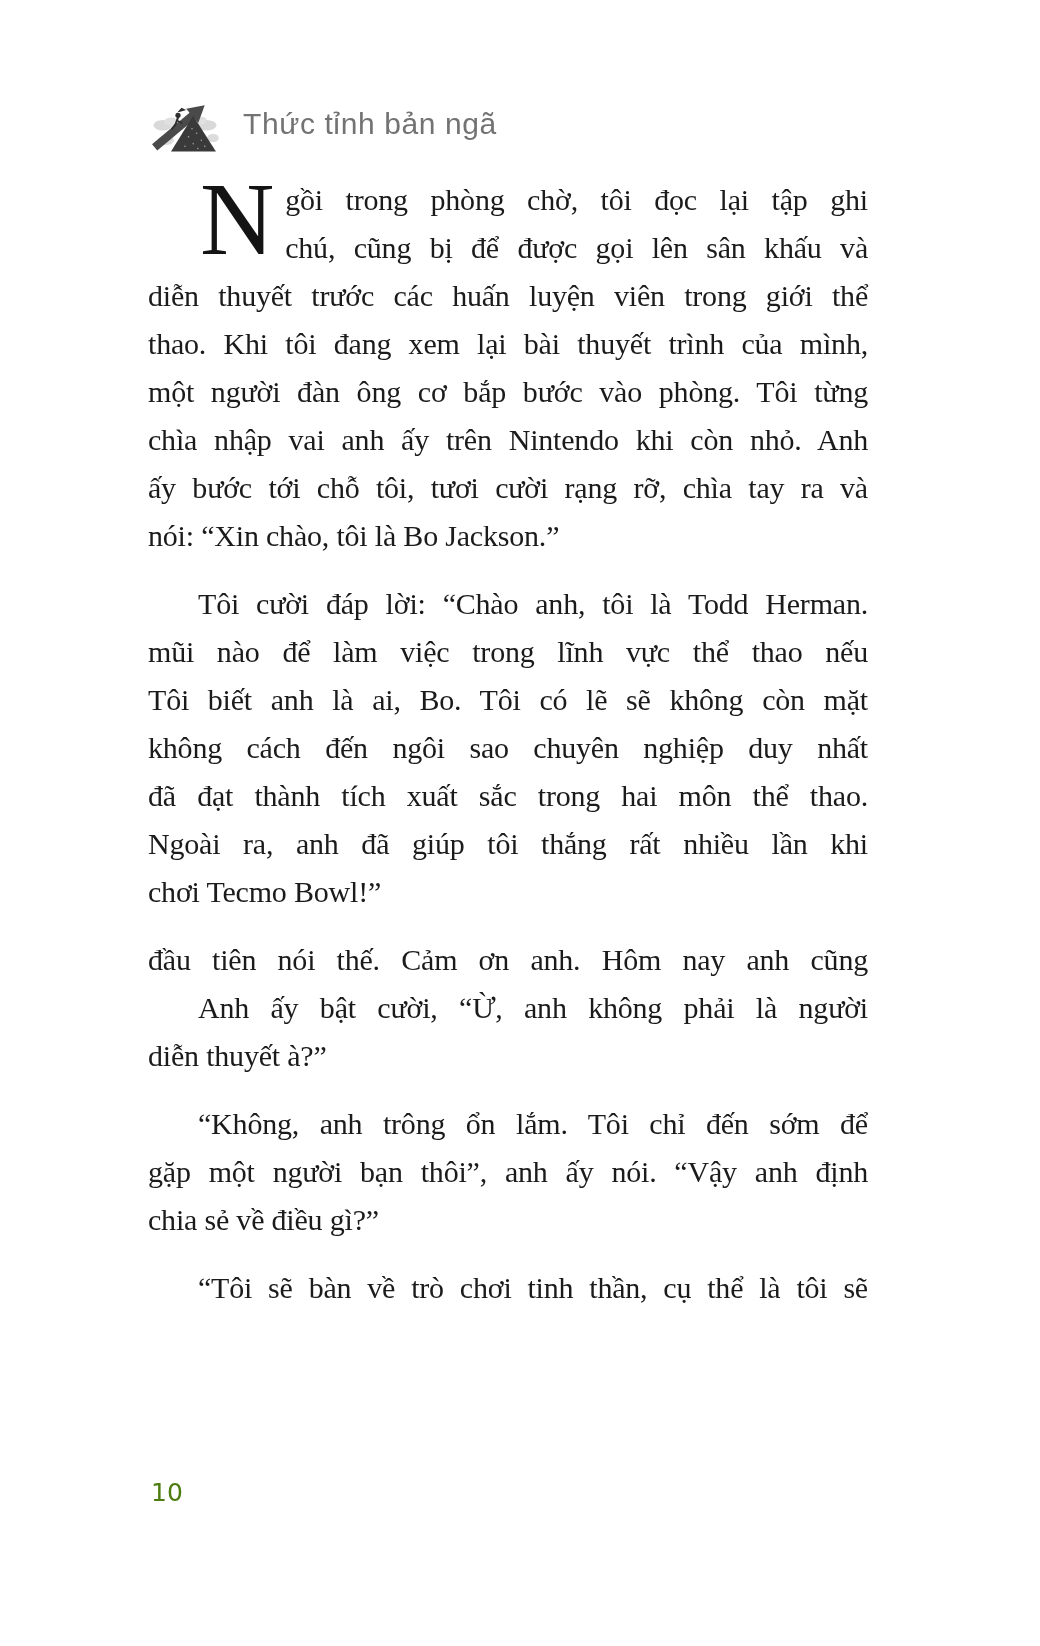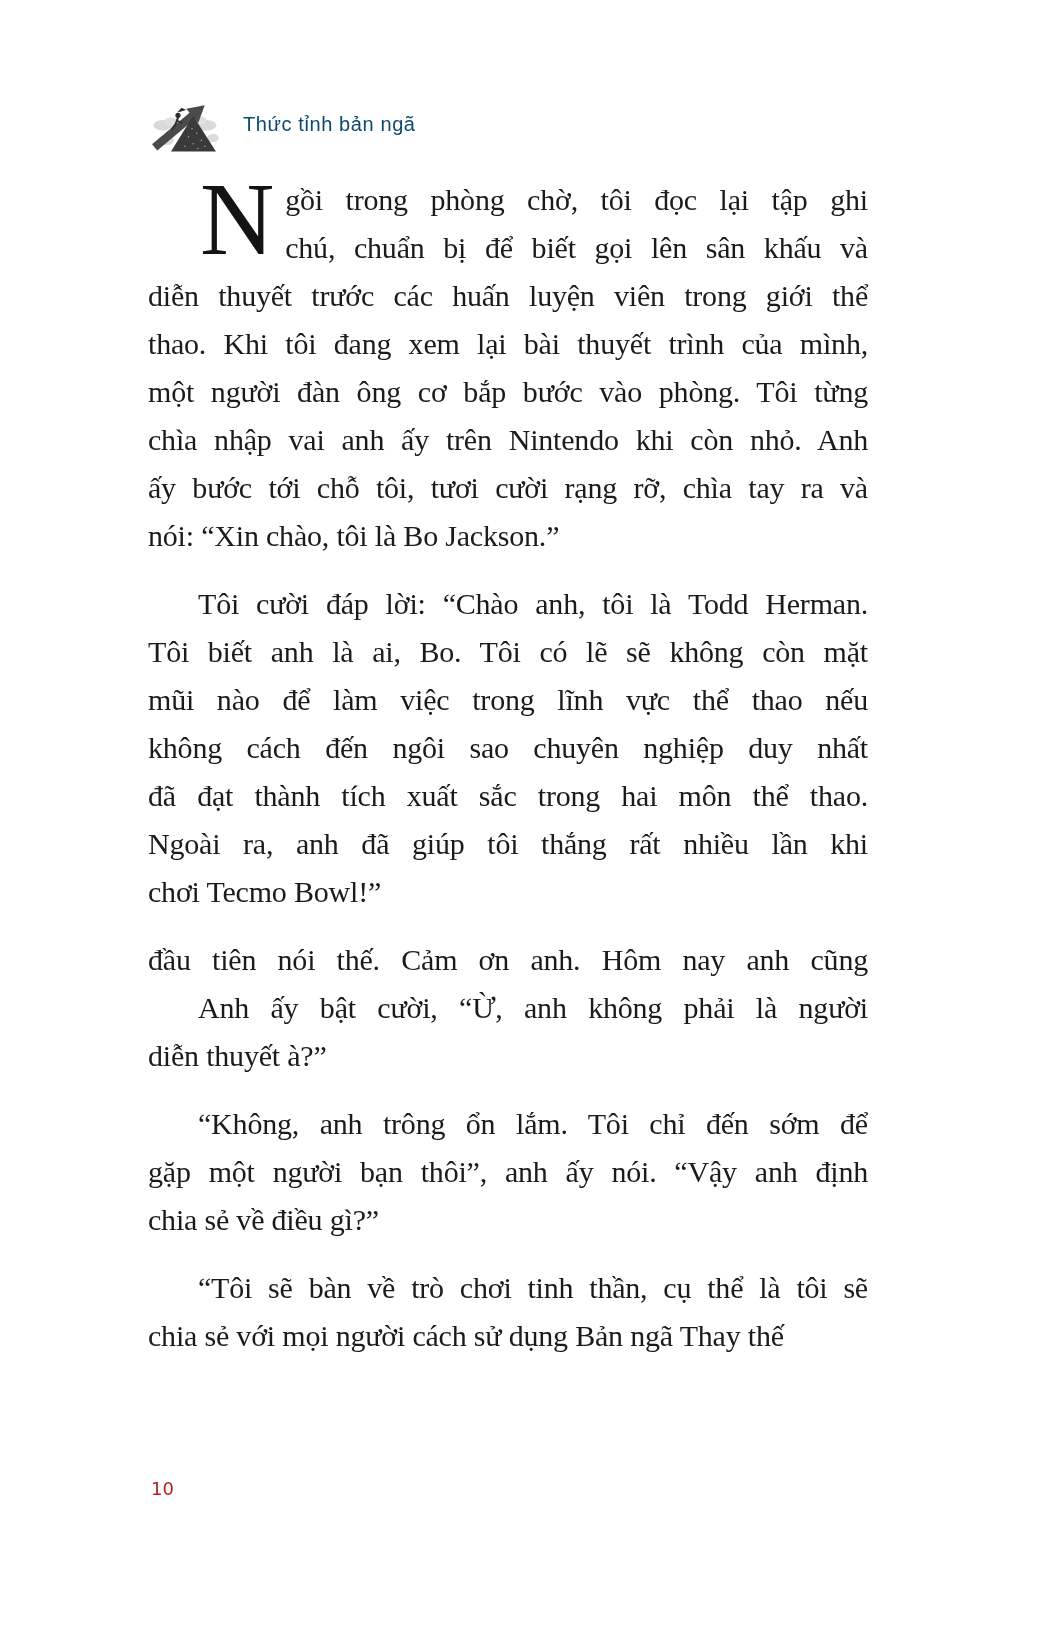--- a/index.html
+++ b/index.html
@@ -16,22 +16,22 @@
     position: absolute;
     left: 150px;
     top: 94px;
     display: flex;
     align-items: center;
     gap: 23px;
   }
   .logo { width: 70px; height: 60px; display: block; }
   .running-title {
     font-family: "Liberation Sans", "DejaVu Sans", sans-serif;
-    font-size: 20px;
-    color: #0c4a6e;
+    font-size: 30px;
+    color: #737373;
     letter-spacing: 0.6px;
     text-align: right;
   }
   .body-text {
     position: absolute;
     left: 148px;
     top: 176px;
     width: 720px;
     color: #1b1b1b;
     font-size: 30px;
@@ -50,23 +50,23 @@
     height: 90px;
     margin-left: 52px;
     padding-right: 11px;
     color: #141414;
   }
   .page-footer {
     position: absolute;
     left: 151px;
     top: 1478px;
     font-family: "DejaVu Sans", "Liberation Sans", sans-serif;
-    font-size: 18px;
+    font-size: 25px;
     line-height: 1.2;
-    color: #b91c1c;
+    color: #4d7c0f;
   }
 </style>
 </head>
 <body>
 
 <div class="page">
 
   <div class="running-header">
     <svg class="logo" viewBox="0 0 120 100" aria-hidden="true">
 
@@ -101,50 +101,49 @@
         <path d="M47 30 L54 22 L62 26 L52 29 Z" stroke="none"></path>
       </g>
     </svg>
     <span class="running-title">Thức tỉnh bản ngã</span>
   </div>
 
   <main class="body-text">
       <div class="para">
         <span class="dropcap">N</span>
         <div class="line">gồi trong phòng chờ, tôi đọc lại tập ghi</div>
-        <div class="line">chú, chuẩn bị để biết gọi lên sân khấu và</div>
+        <div class="line">chú, cũng bị để được gọi lên sân khấu và</div>
         <div class="line">diễn thuyết trước các huấn luyện viên trong giới thể</div>
         <div class="line">thao. Khi tôi đang xem lại bài thuyết trình của mình,</div>
         <div class="line">một người đàn ông cơ bắp bước vào phòng. Tôi từng</div>
         <div class="line">chìa nhập vai anh ấy trên Nintendo khi còn nhỏ. Anh</div>
         <div class="line">ấy bước tới chỗ tôi, tươi cười rạng rỡ, chìa tay ra và</div>
         <div class="line last">nói: “Xin chào, tôi là Bo Jackson.”</div>
       </div>
       <div class="para">
         <div class="line indent">Tôi cười đáp lời: “Chào anh, tôi là Todd Herman.</div>
+        <div class="line">mũi nào để làm việc trong lĩnh vực thể thao nếu</div>
         <div class="line">Tôi biết anh là ai, Bo. Tôi có lẽ sẽ không còn mặt</div>
-        <div class="line">mũi nào để làm việc trong lĩnh vực thể thao nếu</div>
         <div class="line">không cách đến ngôi sao chuyên nghiệp duy nhất</div>
         <div class="line">đã đạt thành tích xuất sắc trong hai môn thể thao.</div>
         <div class="line">Ngoài ra, anh đã giúp tôi thắng rất nhiều lần khi</div>
         <div class="line last">chơi Tecmo Bowl!”</div>
       </div>
       <div class="para">
         <div class="line">đầu tiên nói thế. Cảm ơn anh. Hôm nay anh cũng</div>
         <div class="line indent">Anh ấy bật cười, “Ừ, anh không phải là người</div>
         <div class="line last">diễn thuyết à?”</div>
       </div>
       <div class="para">
         <div class="line indent">“Không, anh trông ổn lắm. Tôi chỉ đến sớm để</div>
         <div class="line">gặp một người bạn thôi”, anh ấy nói. “Vậy anh định</div>
         <div class="line last">chia sẻ về điều gì?”</div>
       </div>
       <div class="para">
         <div class="line indent">“Tôi sẽ bàn về trò chơi tinh thần, cụ thể là tôi sẽ</div>
-        <div class="line last">chia sẻ với mọi người cách sử dụng Bản ngã Thay thế</div>
       </div>
     </main>
 
   <div class="page-footer">
     <span>10</span>
   </div>
 
 </div>
 
 </body></html>

